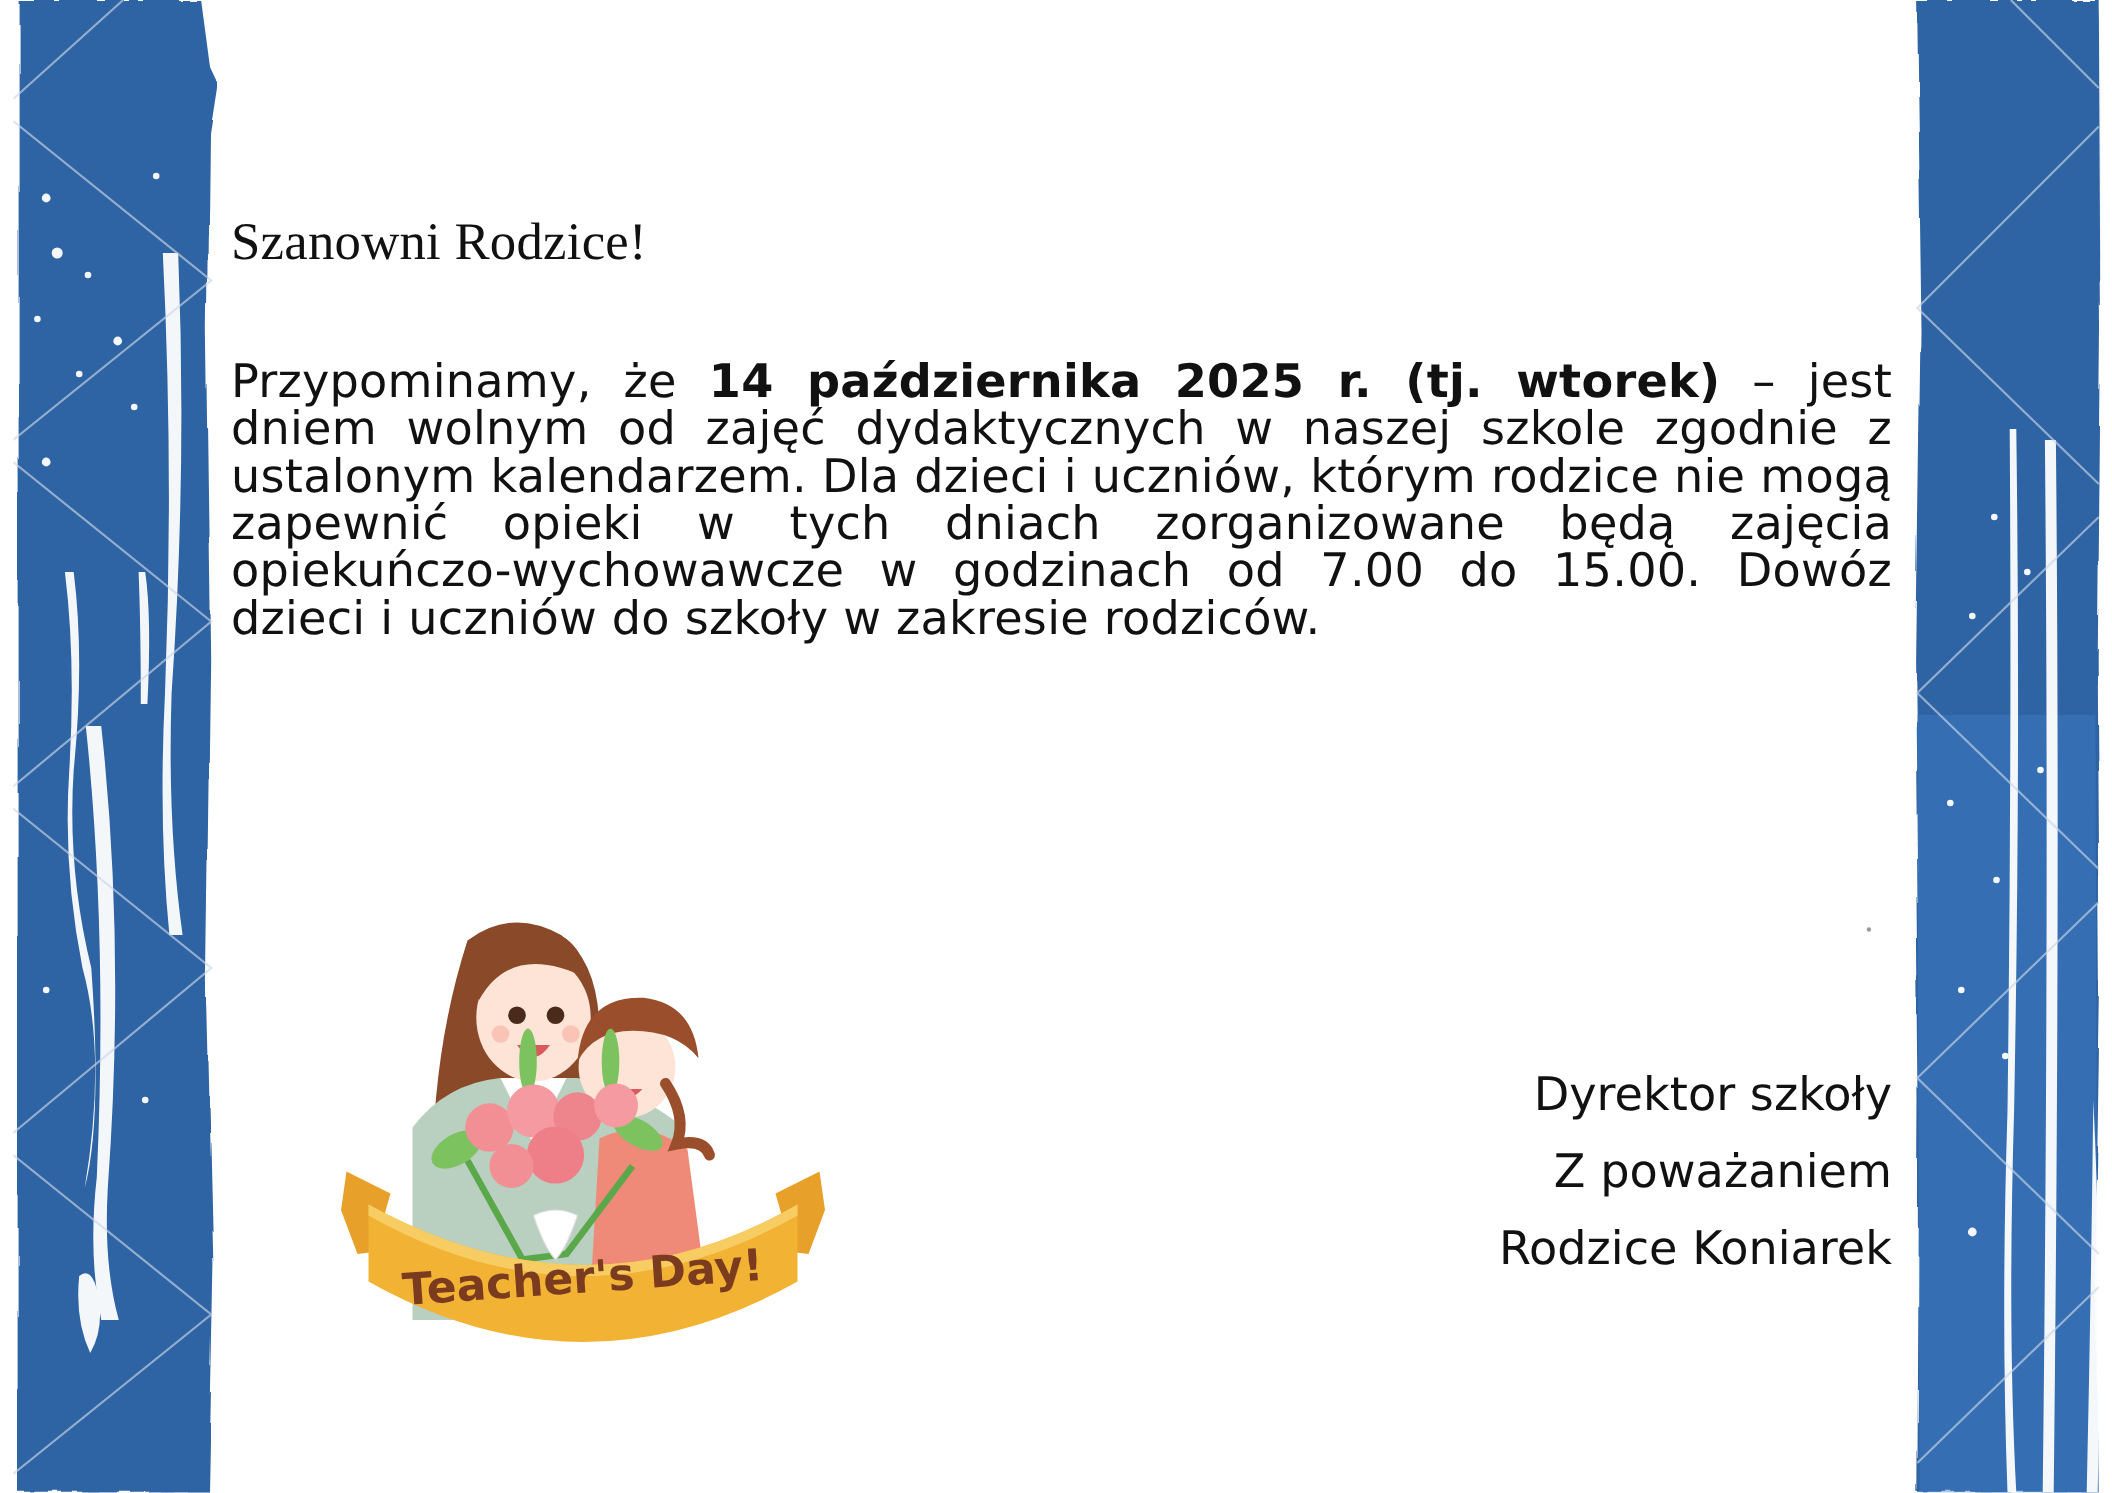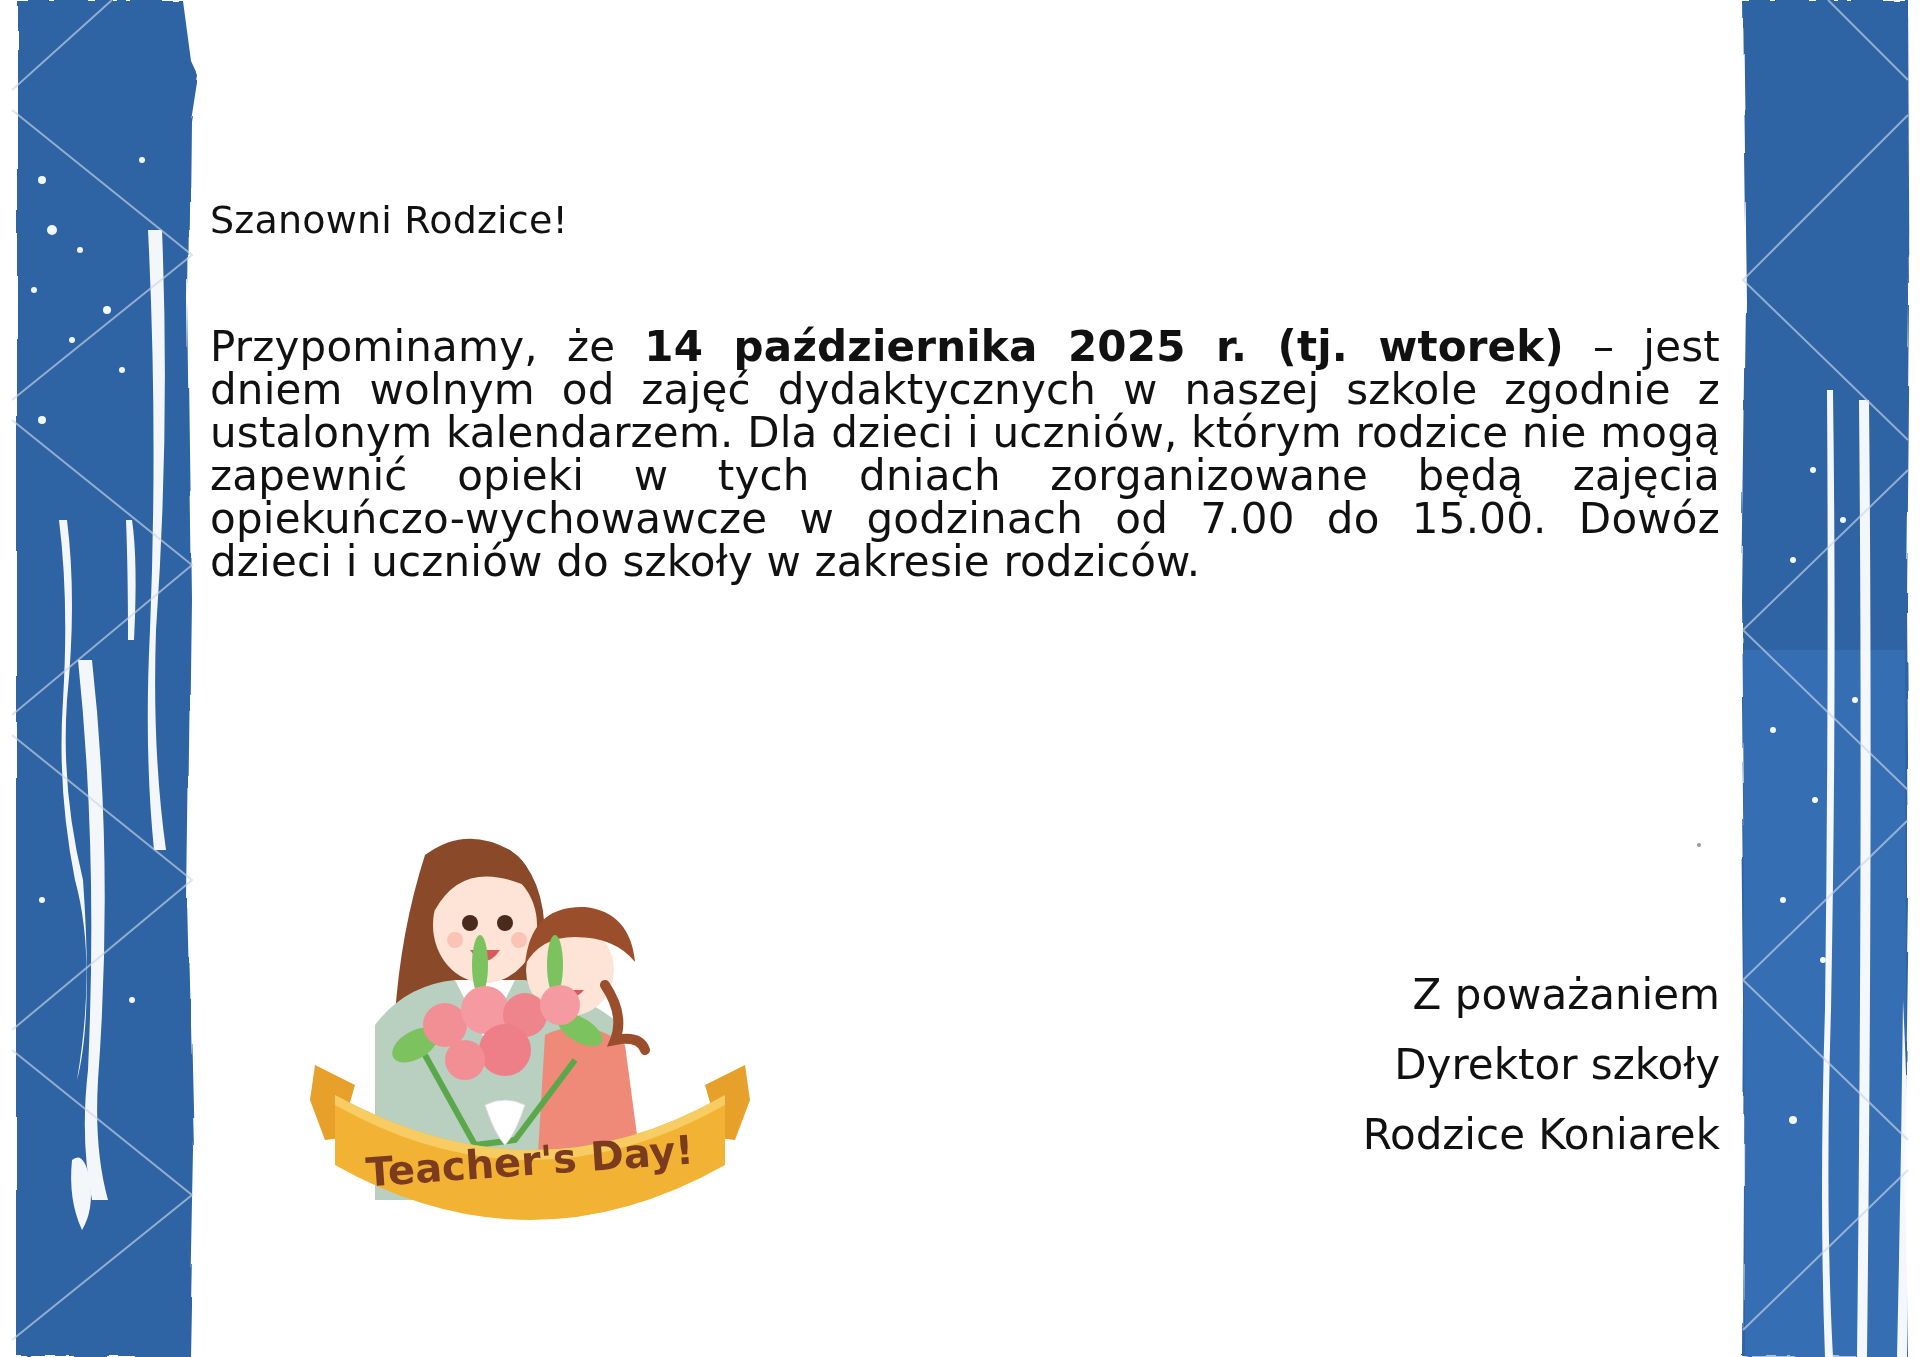--- a/index.html
+++ b/index.html
@@ -11,22 +11,23 @@
   }
   .stripe { position:absolute; top:0; height:1357px; overflow:hidden; }
   .stripe svg { display:block; }
   #stripe-left { left:12px; width:190px; }
   #stripe-right { left:1733px; width:187px; }
 
   .letter {
     position:absolute; left:210px; top:185px; width:1510px;
   }
   .greeting {
-    font-size:38px; line-height:70px; margin:0 0 70px 0; font-weight:400;
+    font-size:48px; line-height:70px; margin:0 0 70px 0; font-weight:400;
     letter-spacing:0.2px;
+    font-family:Liberation Serif, serif;
   }
   .body-text {
     font-size:42px; line-height:43px; text-align:justify; margin:0;
     letter-spacing:0.2px;
   }
   .body-text b { font-weight:700; }
 
   .signature {
     position:absolute; right:200px; top:960px; text-align:right;
     font-size:42px; line-height:70px;
@@ -147,16 +148,16 @@
 
     <path d="M10 240 l40 20 l-10 35 l20 15 l-40 5 l-15 -40 z" fill="#e7a02a"></path>
     <path d="M440 240 l-40 20 l10 35 l-20 15 l40 5 l15 -40 z" fill="#e7a02a"></path>
     <path d="M30 270 q200 110 390 0 l0 70 q-195 110 -390 0 z" fill="#f2b233"></path>
     <path d="M30 270 q200 110 390 0 l0 10 q-195 110 -390 0 z" fill="#f7cd63"></path>
     <text x="225" y="350" text-anchor="middle" font-family="DejaVu Sans, sans-serif" font-size="40" font-weight="700" fill="#7a3b1e" transform="rotate(-4 225 340)">Teacher's Day!</text>
   </svg>
 </div>
 
 <div class="signature">
+  <div>Dyrektor szkoły</div>
   <div>Z poważaniem</div>
-  <div>Dyrektor szkoły</div>
   <div>Rodzice Koniarek</div>
 </div>
 
 </body></html>

